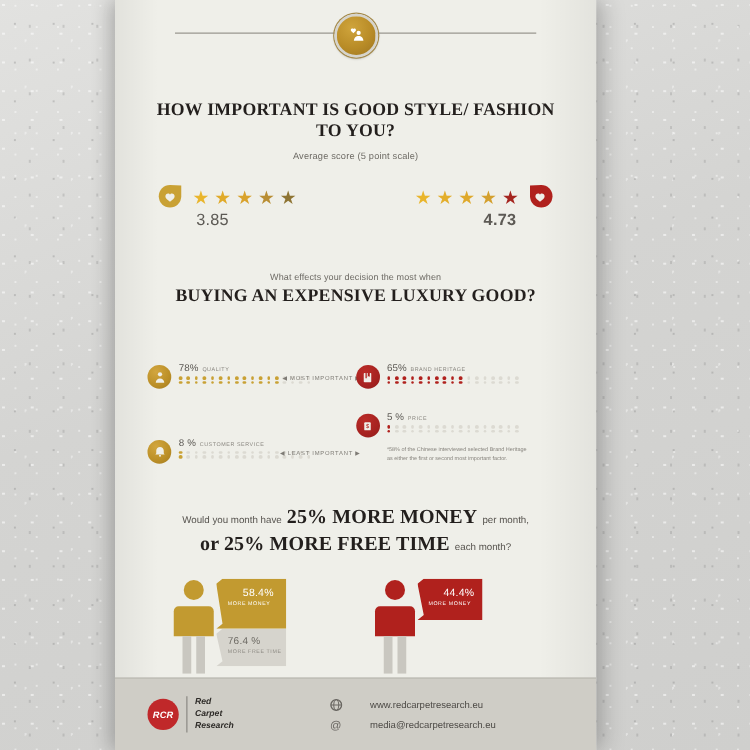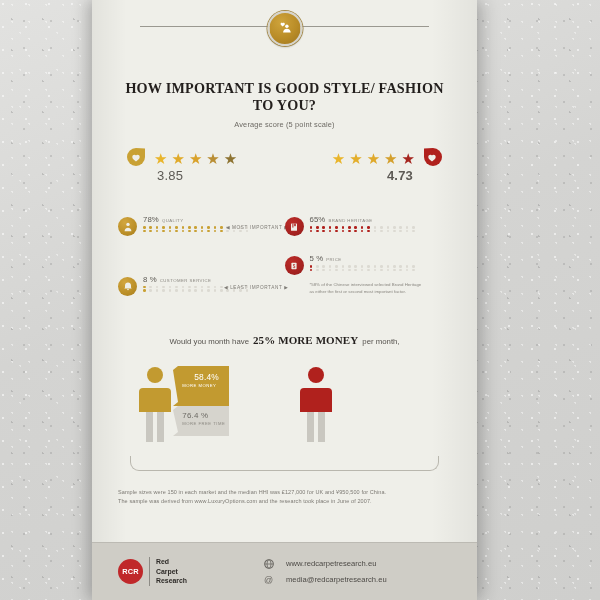--- a/index.html
+++ b/index.html
@@ -97,21 +97,21 @@
     font-size:4.7px;color:#7e7b75;letter-spacing:.6px;white-space:nowrap;
   }
   .footnote{
     font-size:4.4px;line-height:1.55;color:#8a8780;margin-top:7px;margin-left:25px;width:112px;
   }
 
   
   .q{margin-top:34px;text-align:center;}
   .qline{font-family:"Liberation Serif", serif;color:#231f1d;}
   .qlight{font-family:"Liberation Sans", sans-serif;font-size:7.8px;color:#56534e;}
-  .qbold{font-weight:bold;font-size:11px;letter-spacing:.1px;}
+  .qbold{font-weight:bold;font-size:16px;letter-spacing:.1px;}
   .qline2{margin-top:4px;}
 
   .people{display:flex;justify-content:space-around;margin-top:16px;padding:0 6px;}
   .person{position:relative;width:150px;height:80px;}
   .fig{position:absolute;left:6px;top:2px;width:40px;height:76px;}
   .flag{position:absolute;left:44px;}
   .bigtxt{position:absolute;left:9px;top:6px;color:#fff;}
   .bigpct{font-size:8.4px;letter-spacing:.2px;padding-left:12px;}
   .biglbl{font-size:4.2px;letter-spacing:.5px;margin-top:1px;}
   .smltxt{position:absolute;left:9px;top:5px;color:#6d6a64;}
@@ -124,32 +124,32 @@
     content:"";position:absolute;left:0;right:0;top:0;height:14px;
     border:1px solid #b9b7ae;border-top:none;border-radius:0 0 9px 9px;
   }
   .sample{margin-top:16px;font-size:5.5px;line-height:1.75;color:#7d7a74;letter-spacing:.1px;}
 
   
   .footer{
     position:absolute;left:0;right:0;bottom:0;height:58px;background:#cfcdc6;
     border-top:1px solid #bcbab3;display:flex;align-items:center;padding:0 26px;box-sizing:border-box;
   }
-  .logo{display:flex;align-items:center;gap:6px;}
+  .logo{display:flex;align-items:center;gap:6px;font-style:italic;}
   .rcr{
     width:25px;height:25px;border-radius:50%;background:#c0282a;
     color:#fff;font-size:7.4px;font-weight:bold;display:flex;align-items:center;justify-content:center;
     letter-spacing:.2px;
   }
   .logotext{
     border-left:1px solid #8d8b85;padding-left:6px;
     font-size:6.9px;font-weight:bold;line-height:1.42;color:#2d2a27;
   }
   .contact{margin-left:76px;display:flex;flex-direction:column;gap:5px;}
-  .crow{display:flex;align-items:center;gap:12px;font-size:7.6px;color:#4d4a46;}
+  .crow{display:flex;align-items:center;gap:22px;font-size:7.6px;color:#4d4a46;}
   .cglyph{width:11px;height:11px;display:flex;align-items:center;justify-content:center;color:#6a6762;font-size:9px;}
 </style>
 </head>
 <body>
 
 <div id="backdrop"></div>
 
 <div id="poster">
   <div class="inner">
 
@@ -193,20 +193,24 @@
         <span class="teardrop">
           <svg width="26" height="26" viewBox="0 0 26 26">
             <path d="M14 3a9 9 0 1 1-9 9V3.4z" fill="#b0211d"></path>
             <path d="M13 16.4c-2.2-1.6-3.7-2.8-3.7-4.4 0-1.3 1-2.2 2.2-2.2.8 0 1.2.4 1.5.8.3-.4.7-.8 1.5-.8 1.2 0 2.2.9 2.2 2.2 0 1.6-1.5 2.8-3.7 4.4z" fill="#efefe9"></path>
           </svg>
         </span>
         <span class="score right">4.73</span>
       </div>
     </div>
 
+    <div style="margin-top:46px">
+      <div class="kicker">What effects your decision the most when</div>
+      <div class="h2">BUYING AN EXPENSIVE  LUXURY GOOD?</div>
+    </div>
 
     <div class="factors">
 
       <div class="frow">
         <div class="fcol">
           <div class="fitem">
             <span class="ficon gold">
               <svg width="12" height="12" viewBox="0 0 12 12">
                 <circle cx="6" cy="3.4" r="1.7" fill="#efefe9"></circle>
                 <path d="M2.6 10.2c0-2 1.5-3.4 3.4-3.4s3.4 1.4 3.4 3.4z" fill="#efefe9"></path>
@@ -425,20 +429,24 @@
         </div>
       </div>
     </div>
 
     <div class="q">
       <div class="qline">
         <span class="qlight">Would you month have</span>
         <span class="qbold">25% MORE MONEY</span>
         <span class="qlight">per month,</span>
       </div>
+      <div class="qline qline2">
+        <span class="qbold">or 25% MORE FREE TIME</span>
+        <span class="qlight">each month?</span>
+      </div>
     </div>
 
     <div class="people">
 
       <div class="person">
         <svg class="fig" viewBox="0 0 40 76">
           <circle cx="20" cy="9" r="8" fill="#c29a30"></circle>
           <path d="M8 22h24a4 4 0 0 1 4 4v20H4V26a4 4 0 0 1 4-4z" fill="#c29a30"></path>
           <rect x="11" y="46" width="7" height="30" fill="#c9c7c0"></rect>
           <rect x="22" y="46" width="7" height="30" fill="#c9c7c0"></rect>
@@ -463,20 +471,29 @@
         </div>
       </div>
 
       <div class="person">
         <svg class="fig" viewBox="0 0 40 76">
           <circle cx="20" cy="9" r="8" fill="#b0211d"></circle>
           <path d="M8 22h24a4 4 0 0 1 4 4v20H4V26a4 4 0 0 1 4-4z" fill="#b0211d"></path>
           <rect x="11" y="46" width="7" height="30" fill="#c9c7c0"></rect>
           <rect x="22" y="46" width="7" height="30" fill="#c9c7c0"></rect>
         </svg>
+        <div class="flag" style="top:2px">
+          <svg width="52" height="33" viewBox="0 0 52 33">
+            <path d="M0 4l5-4h47v33H0l5-4z" fill="#b0211d"></path>
+          </svg>
+          <div class="bigtxt">
+            <div class="bigpct">44.4%</div>
+            <div class="biglbl">MORE MONEY</div>
+          </div>
+        </div>
       </div>
     </div>
 
     <div class="bracket"></div>
 
     <div class="sample">
       <div>Sample sizes were 150 in each market and the median HHI was £127,000 for UK and ¥950,500 for China.</div>
       <div>The sample was derived from www.LuxuryOptions.com and the research took place in June of 2007.</div>
     </div>
   </div>

